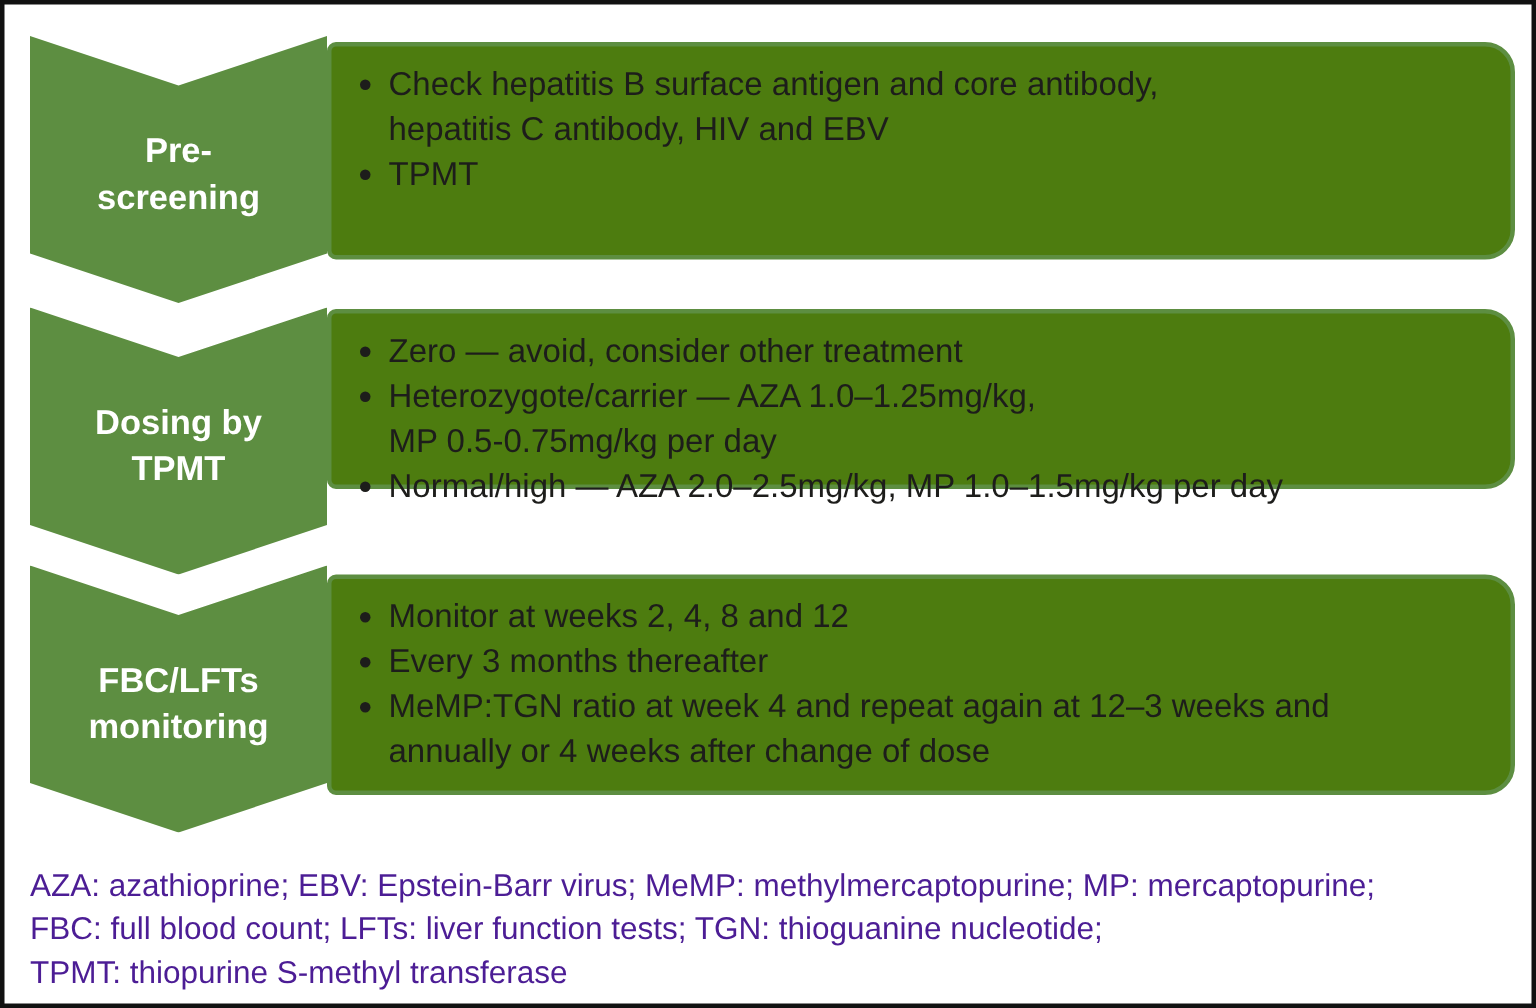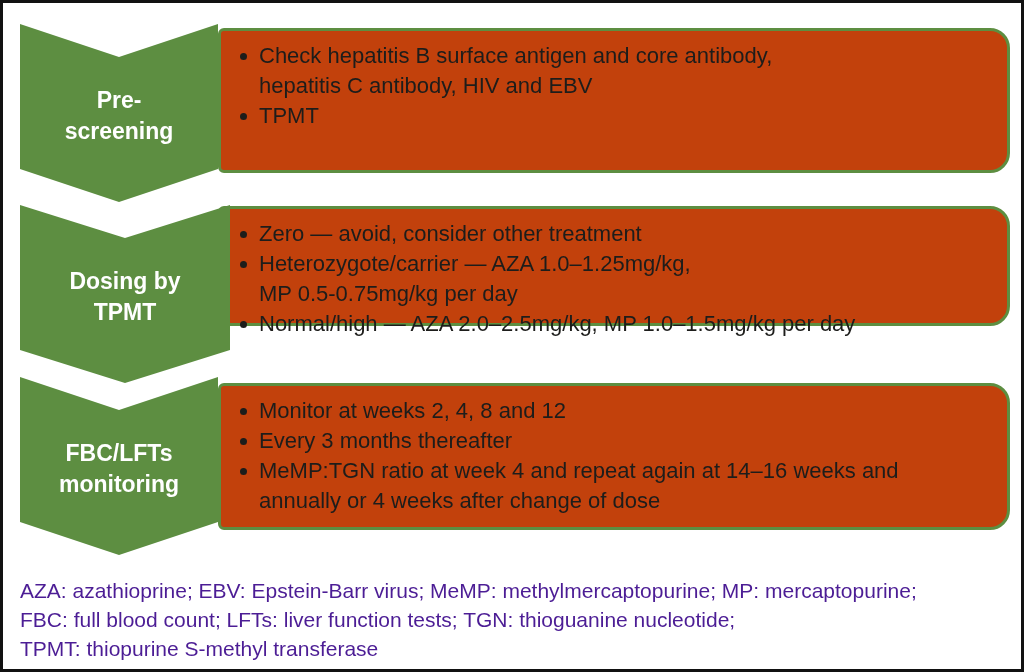--- a/index.html
+++ b/index.html
@@ -39,29 +39,29 @@
     justify-content: center;
     text-align: center;
     color: #ffffff;
     font-weight: bold;
     font-size: 23px;
     line-height: 31px;
     padding-top: 6px;
     box-sizing: border-box;
   }
   .stage-1 { top: 21px; }
-  .stage-2 { top: 202px; padding-left: 12px; }
+  .stage-2 { top: 202px; }
   .stage-3 { top: 374px; }
 
   
   .box {
     position: absolute;
     left: 215px;
     width: 792px;
-    background: #c2410c;
+    background: #4d7c0f;
     border: 3px solid #5d8e41;
     border-radius: 6px 20px 20px 6px;
     box-sizing: border-box;
     z-index: 1;
     padding: 10px 18px 12px 19px;
   }
   .box-1 { top: 25px;  height: 145px; }
   .box-2 { top: 203px; height: 120px; }
   .box-3 { top: 380px; height: 147px; }
 
@@ -151,21 +151,21 @@
     <div class="bullet">
       <span class="dot"></span>
       <span class="bullet-text multiline">Monitor at weeks 2, 4, 8 and 12</span>
     </div>
     <div class="bullet">
       <span class="dot"></span>
       <span class="bullet-text multiline">Every 3 months thereafter</span>
     </div>
     <div class="bullet">
       <span class="dot"></span>
-      <span class="bullet-text multiline">MeMP:TGN ratio at week 4 and repeat again at 14–16 weeks and
+      <span class="bullet-text multiline">MeMP:TGN ratio at week 4 and repeat again at 12–3 weeks and
 annually or 4 weeks after change of dose</span>
     </div>
   </div>
 
   <div class="footnote multiline">AZA: azathioprine; EBV: Epstein-Barr virus; MeMP: methylmercaptopurine; MP: mercaptopurine;
 FBC: full blood count; LFTs: liver function tests; TGN: thioguanine nucleotide;
 TPMT: thiopurine S-methyl transferase</div>
 
 </div>
 

